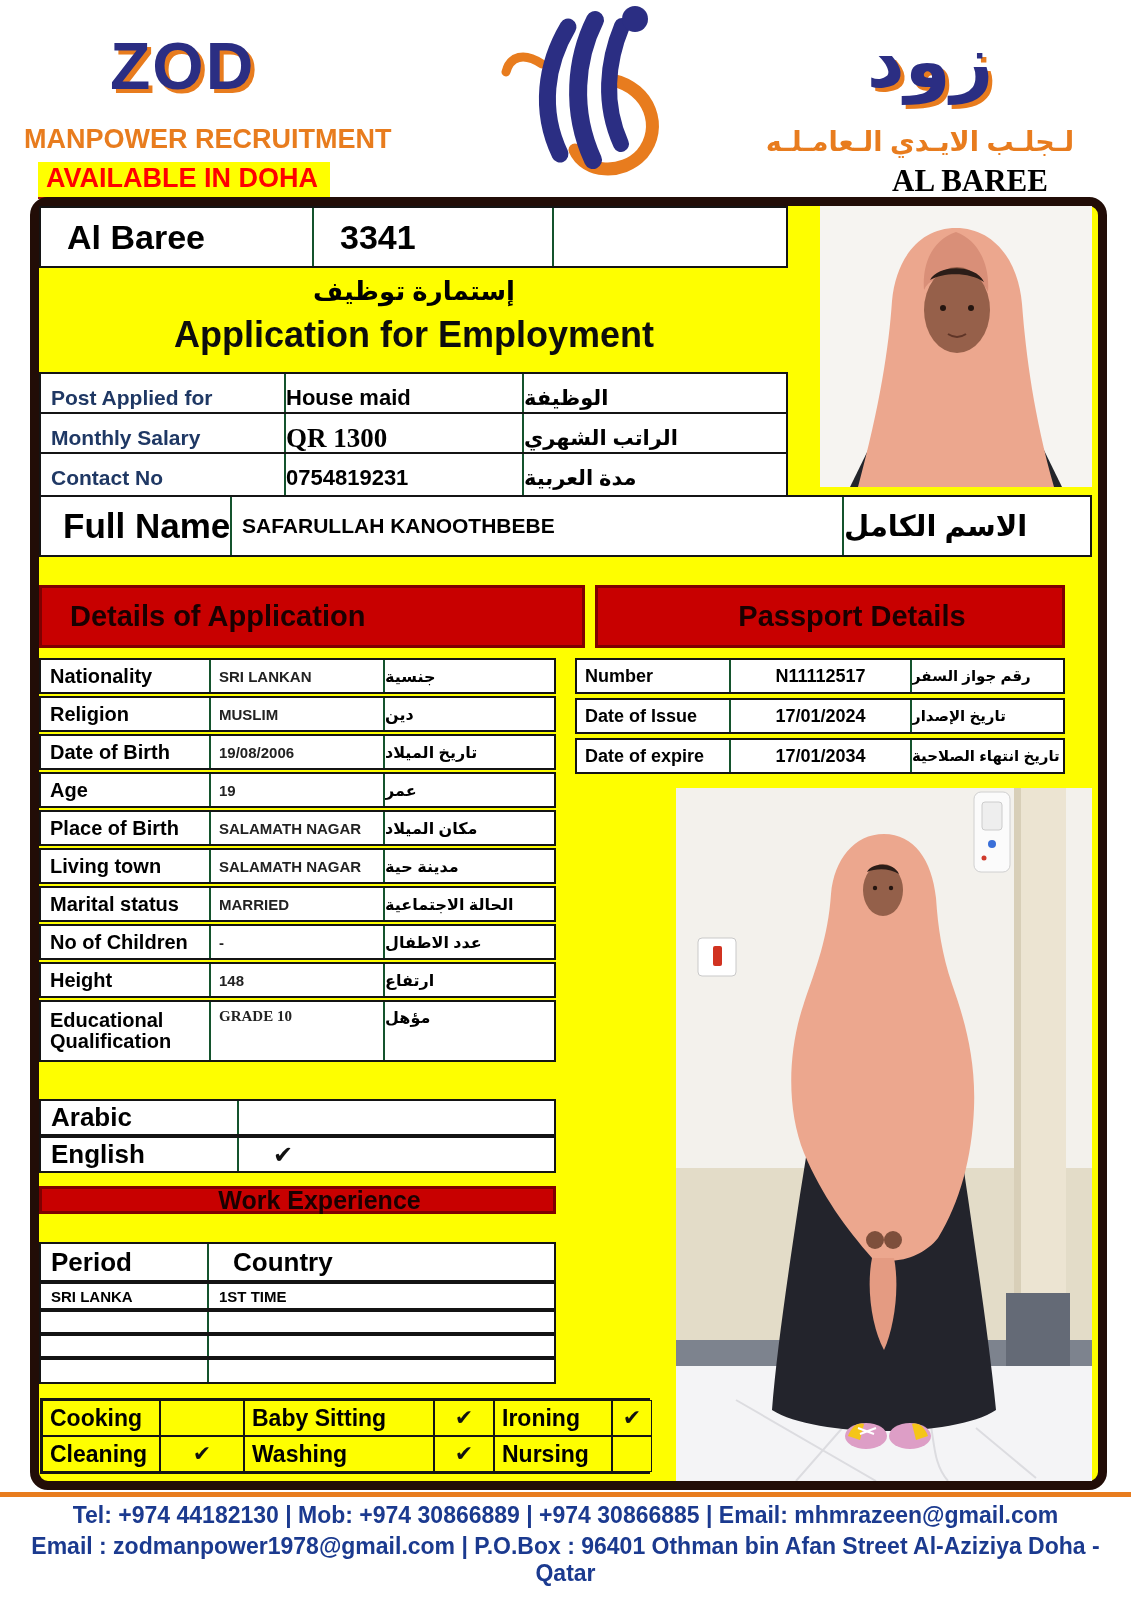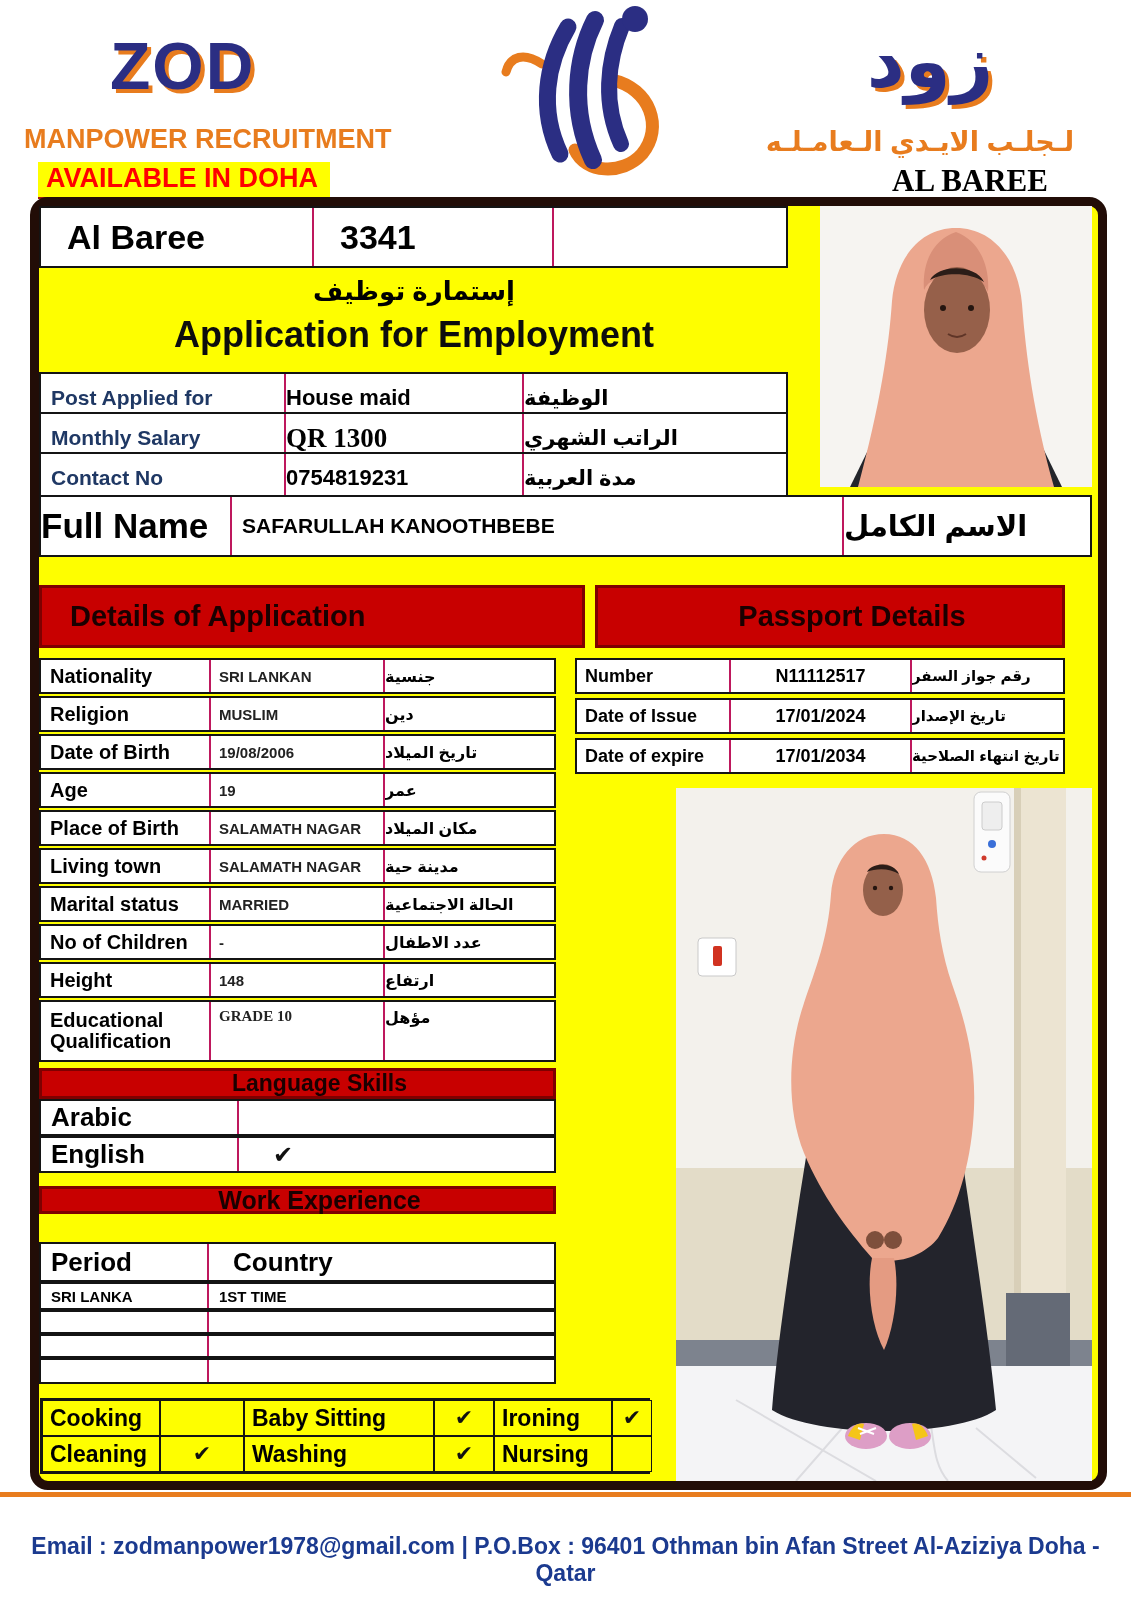--- a/index.html
+++ b/index.html
@@ -16,39 +16,39 @@
   .brand-ar{left:790px;top:18px;width:280px;font-size:74px;font-weight:800;color:#2B2E83;
             text-shadow:4px 4px 0 #E87C1E;text-align:center;direction:rtl;}
   .brand-ar-sub{left:750px;top:126px;width:340px;font-size:27px;font-weight:700;color:#E87C1E;
                 text-align:center;direction:rtl;}
   .partner{left:845px;top:163px;width:250px;font-size:31px;font-weight:700;color:#000;text-align:center;}
   
   .frame{left:30px;top:197px;width:1077px;height:1293px;background:#FEFE00;
          border:9px solid #220D07;border-radius:18px;}
   .cellrow{display:grid;background:#fff;border:2px solid #141414;}
   .cellrow>div{display:flex;align-items:center;overflow:hidden;white-space:nowrap;}
-  .cellrow>div+div{border-left:2px solid #be185d;}
+  .cellrow>div+div{border-left:2px solid #14532d;}
   .ar{direction:rtl;justify-content:flex-end;padding-right:10px;font-weight:700;}
   .banner{background:#C80000;border:3px solid #7E0000;color:#1a0000;font-weight:700;
           display:flex;align-items:center;padding-left:44px;}
   .chk{font-weight:700;color:#111;}
   
   .toprow{left:0;top:0;width:749px;height:62px;grid-template-columns:271px 240px 238px;font-size:34px;font-weight:700;}
   .toprow>div{padding-left:26px;}
   
   .title-ar{left:0;top:70px;width:750px;height:40px;text-align:center;font-size:26px;font-weight:700;direction:rtl;}
   .title-en{left:0;top:108px;width:750px;height:50px;text-align:center;font-size:36px;font-weight:800;color:#0d0d0d;}
   
   .prow{width:749px;height:52px;grid-template-columns:243px 238px 264px;}
   .prow .lab{color:#1F3864;font-weight:700;font-size:21px;padding-left:10px;}
   .prow .val{font-size:22px;font-weight:700;}
   .prow .ar{font-size:21px;}
   
   .fnrow{left:0;top:289px;width:1053px;height:62px;grid-template-columns:189px 612px 248px;}
-  .fn-lab{font-size:35px;font-weight:700;padding-left:0;}
+  .fn-lab{font-size:35px;font-weight:700;padding-left:22px;}
   .fn-val{font-size:21px;font-weight:700;padding-left:10px;}
   .fn-ar{font-size:29px;}
   
   .bn-details{left:0;top:379px;width:546px;height:63px;font-size:29px;padding-left:28px;}
   .bn-passport{left:556px;top:379px;width:470px;height:63px;font-size:29px;justify-content:center;}
   
   .drow{width:517px;height:36px;grid-template-columns:168px 174px 171px;}
   .drow .lab{font-size:20px;font-weight:700;padding-left:9px;white-space:normal;line-height:1.05;}
   .drow .val{font-size:15px;font-weight:700;color:#222;padding-left:8px;}
   .drow .ar{font-size:16px;}
@@ -243,21 +243,20 @@
         <path d="M196,470 C190,500 196,540 208,562 C218,540 224,500 218,470 Z" fill="#E49B82"></path>
         <ellipse cx="207" cy="102" rx="20" ry="26" fill="#94604A"></ellipse>
         <path d="M191,84 C196,74 218,74 223,86 C214,80 200,80 191,84 Z" fill="#2B1D18"></path>
         <circle cx="199" cy="100" r="2.2" fill="#241510"></circle>
         <circle cx="215" cy="100" r="2.2" fill="#241510"></circle>
         <circle cx="199" cy="452" r="9" fill="#7E4F3C"></circle>
         <circle cx="217" cy="452" r="9" fill="#7E4F3C"></circle>
       </svg>
     </div>
 
-    <div class="abs banner" style="left:0;top:862px;width:517px;height:31px;justify-content:center;font-size:23px;">Language Skills</div>
     <div class="abs cellrow lsrow" style="left:0;top:893px;">
       <div class="lab">Arabic</div>
       <div class="chkc chk"></div>
     </div>
     <div class="abs cellrow lsrow" style="left:0;top:930px;">
       <div class="lab">English</div>
       <div class="chkc chk">✔</div>
     </div>
 
     <div class="abs banner" style="left:0;top:980px;width:517px;height:28px;justify-content:center;font-size:25px;">Work Experience</div>
@@ -293,15 +292,16 @@
       <div class="chkc chk">✔</div>
       <div class="lab">Washing</div>
       <div class="chkc chk">✔</div>
       <div class="lab">Nursing</div>
       <div class="chkc chk"></div>
     </div>
 
   </div>
 
   <div class="abs rule"></div>
+  <div class="abs f1">Tel: +974 44182130 | Mob: +974 30866889 | +974 30866885 | Email: mhmrazeen@gmail.com</div>
   <div class="abs f2">Email :  zodmanpower1978@gmail.com | P.O.Box : 96401  Othman bin Afan Street Al-Aziziya Doha - Qatar</div>
 
 </div>
 
 </body></html>

